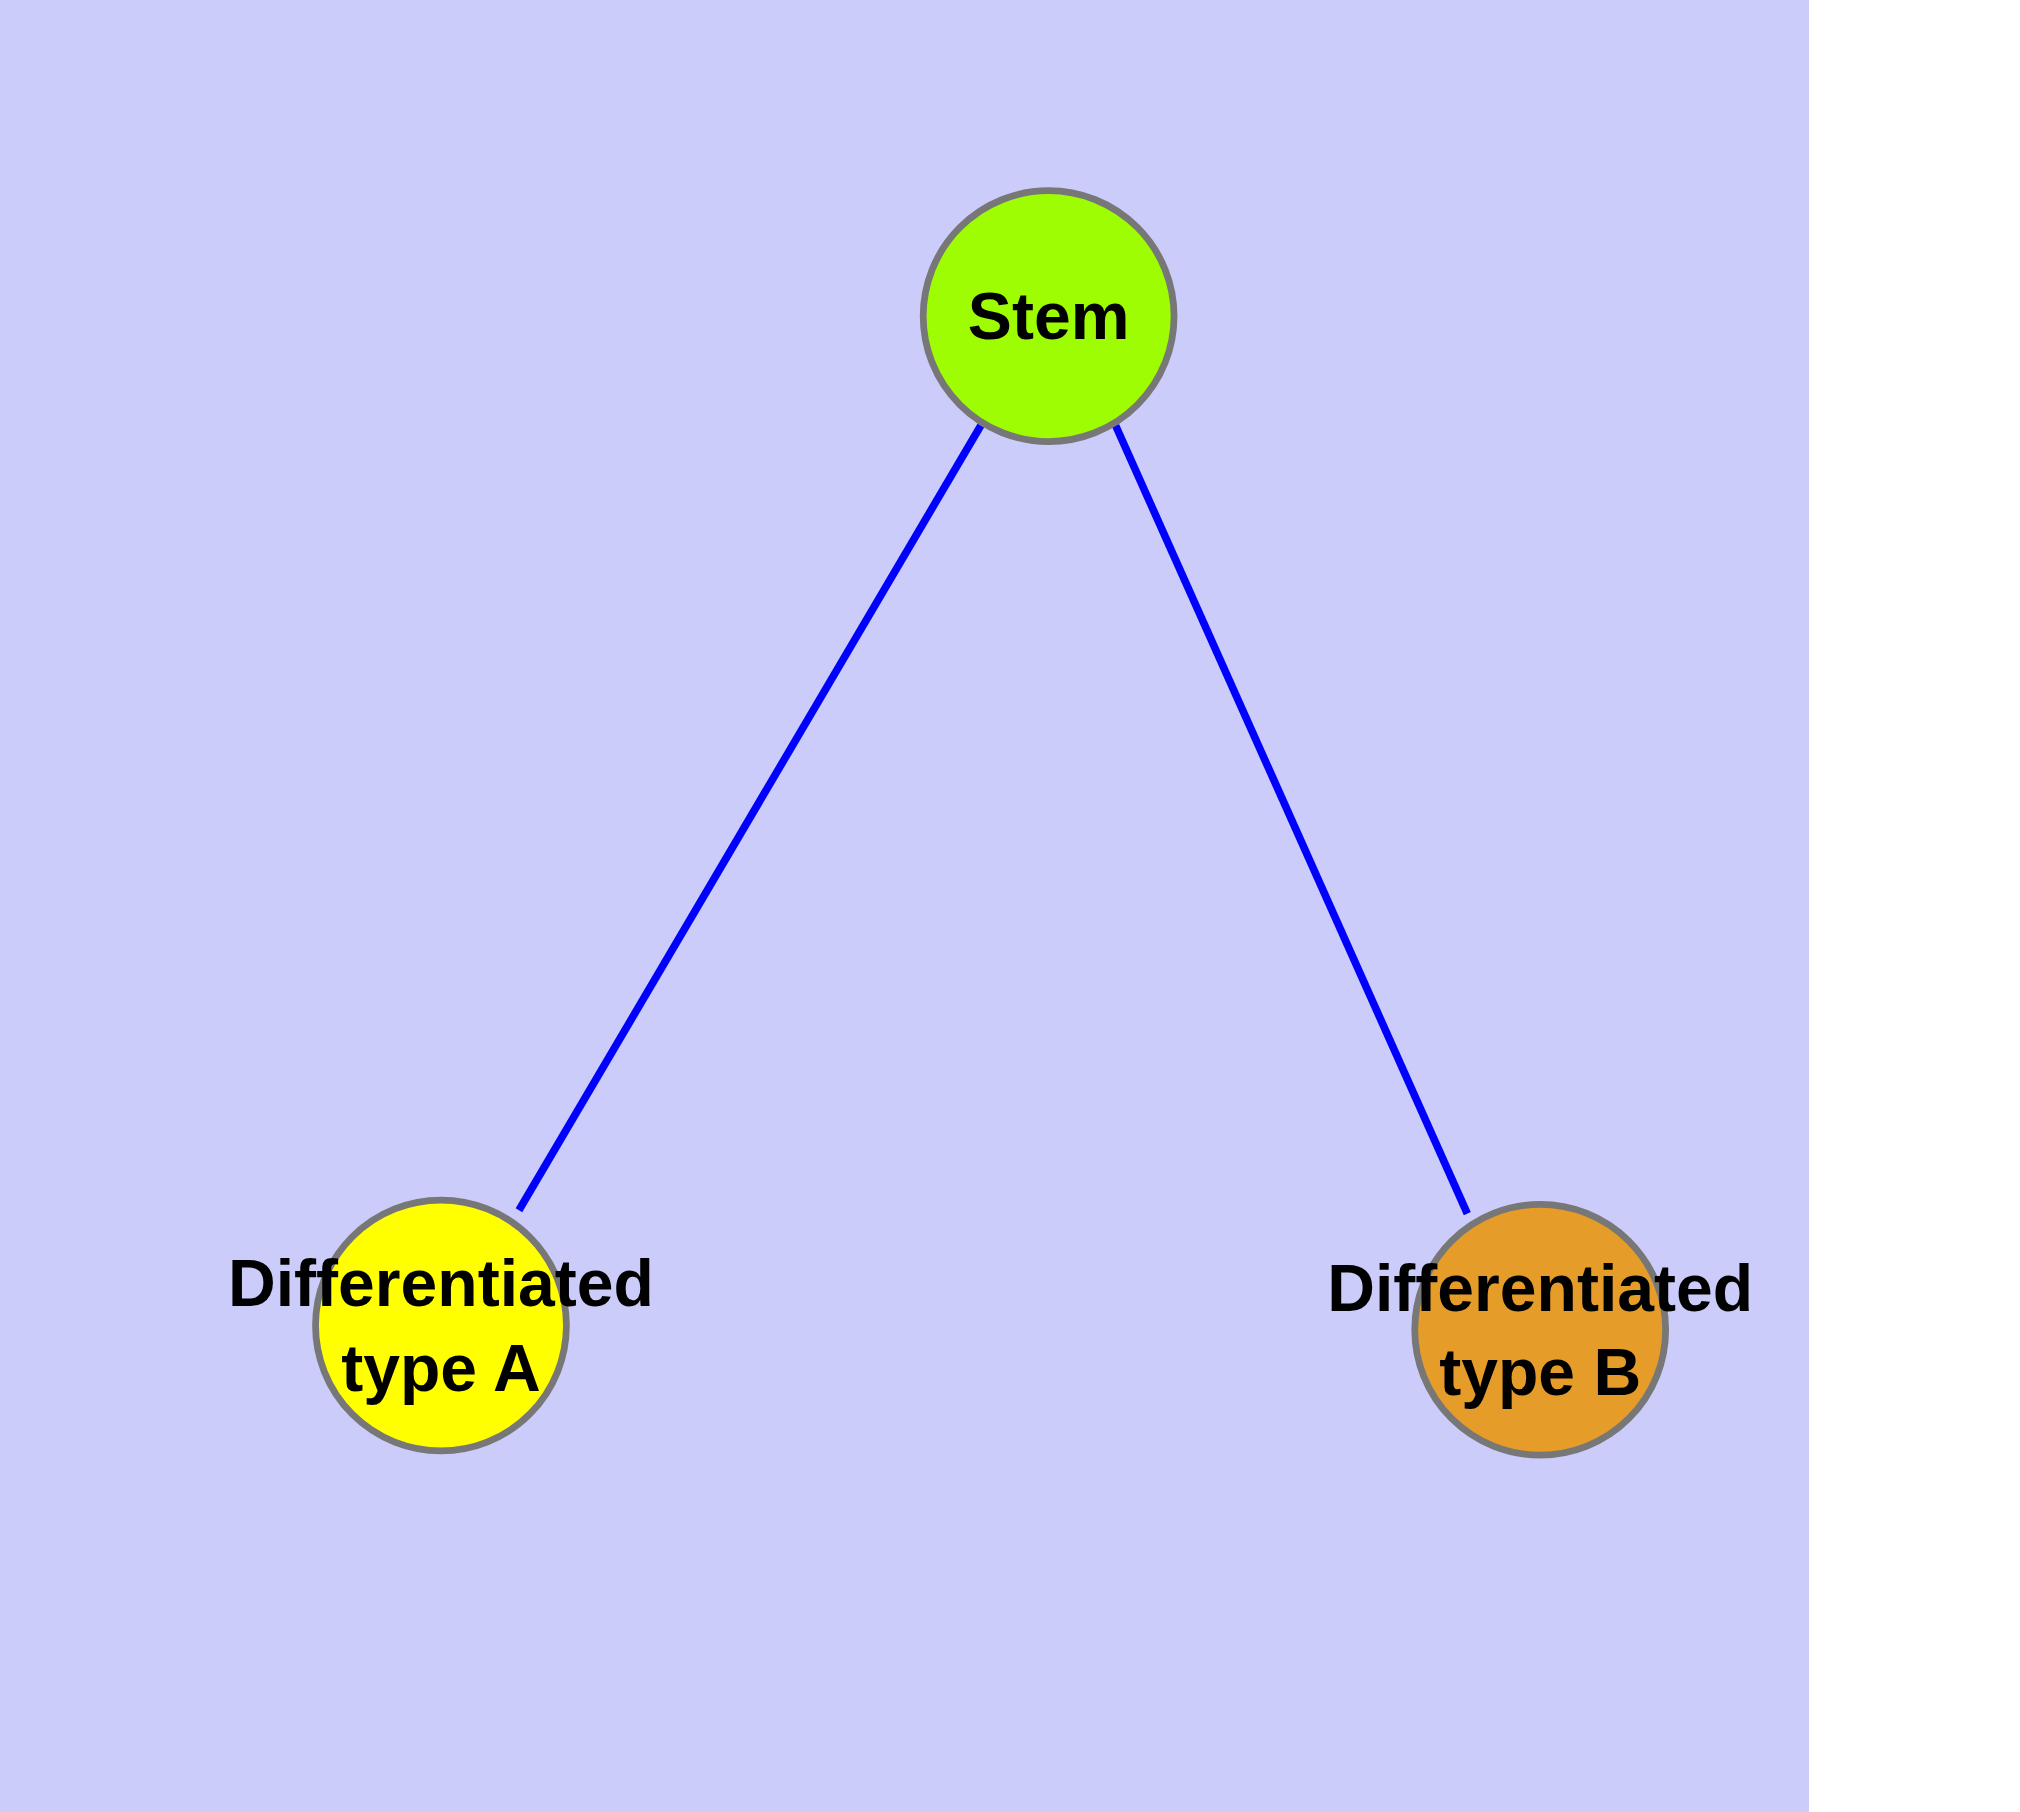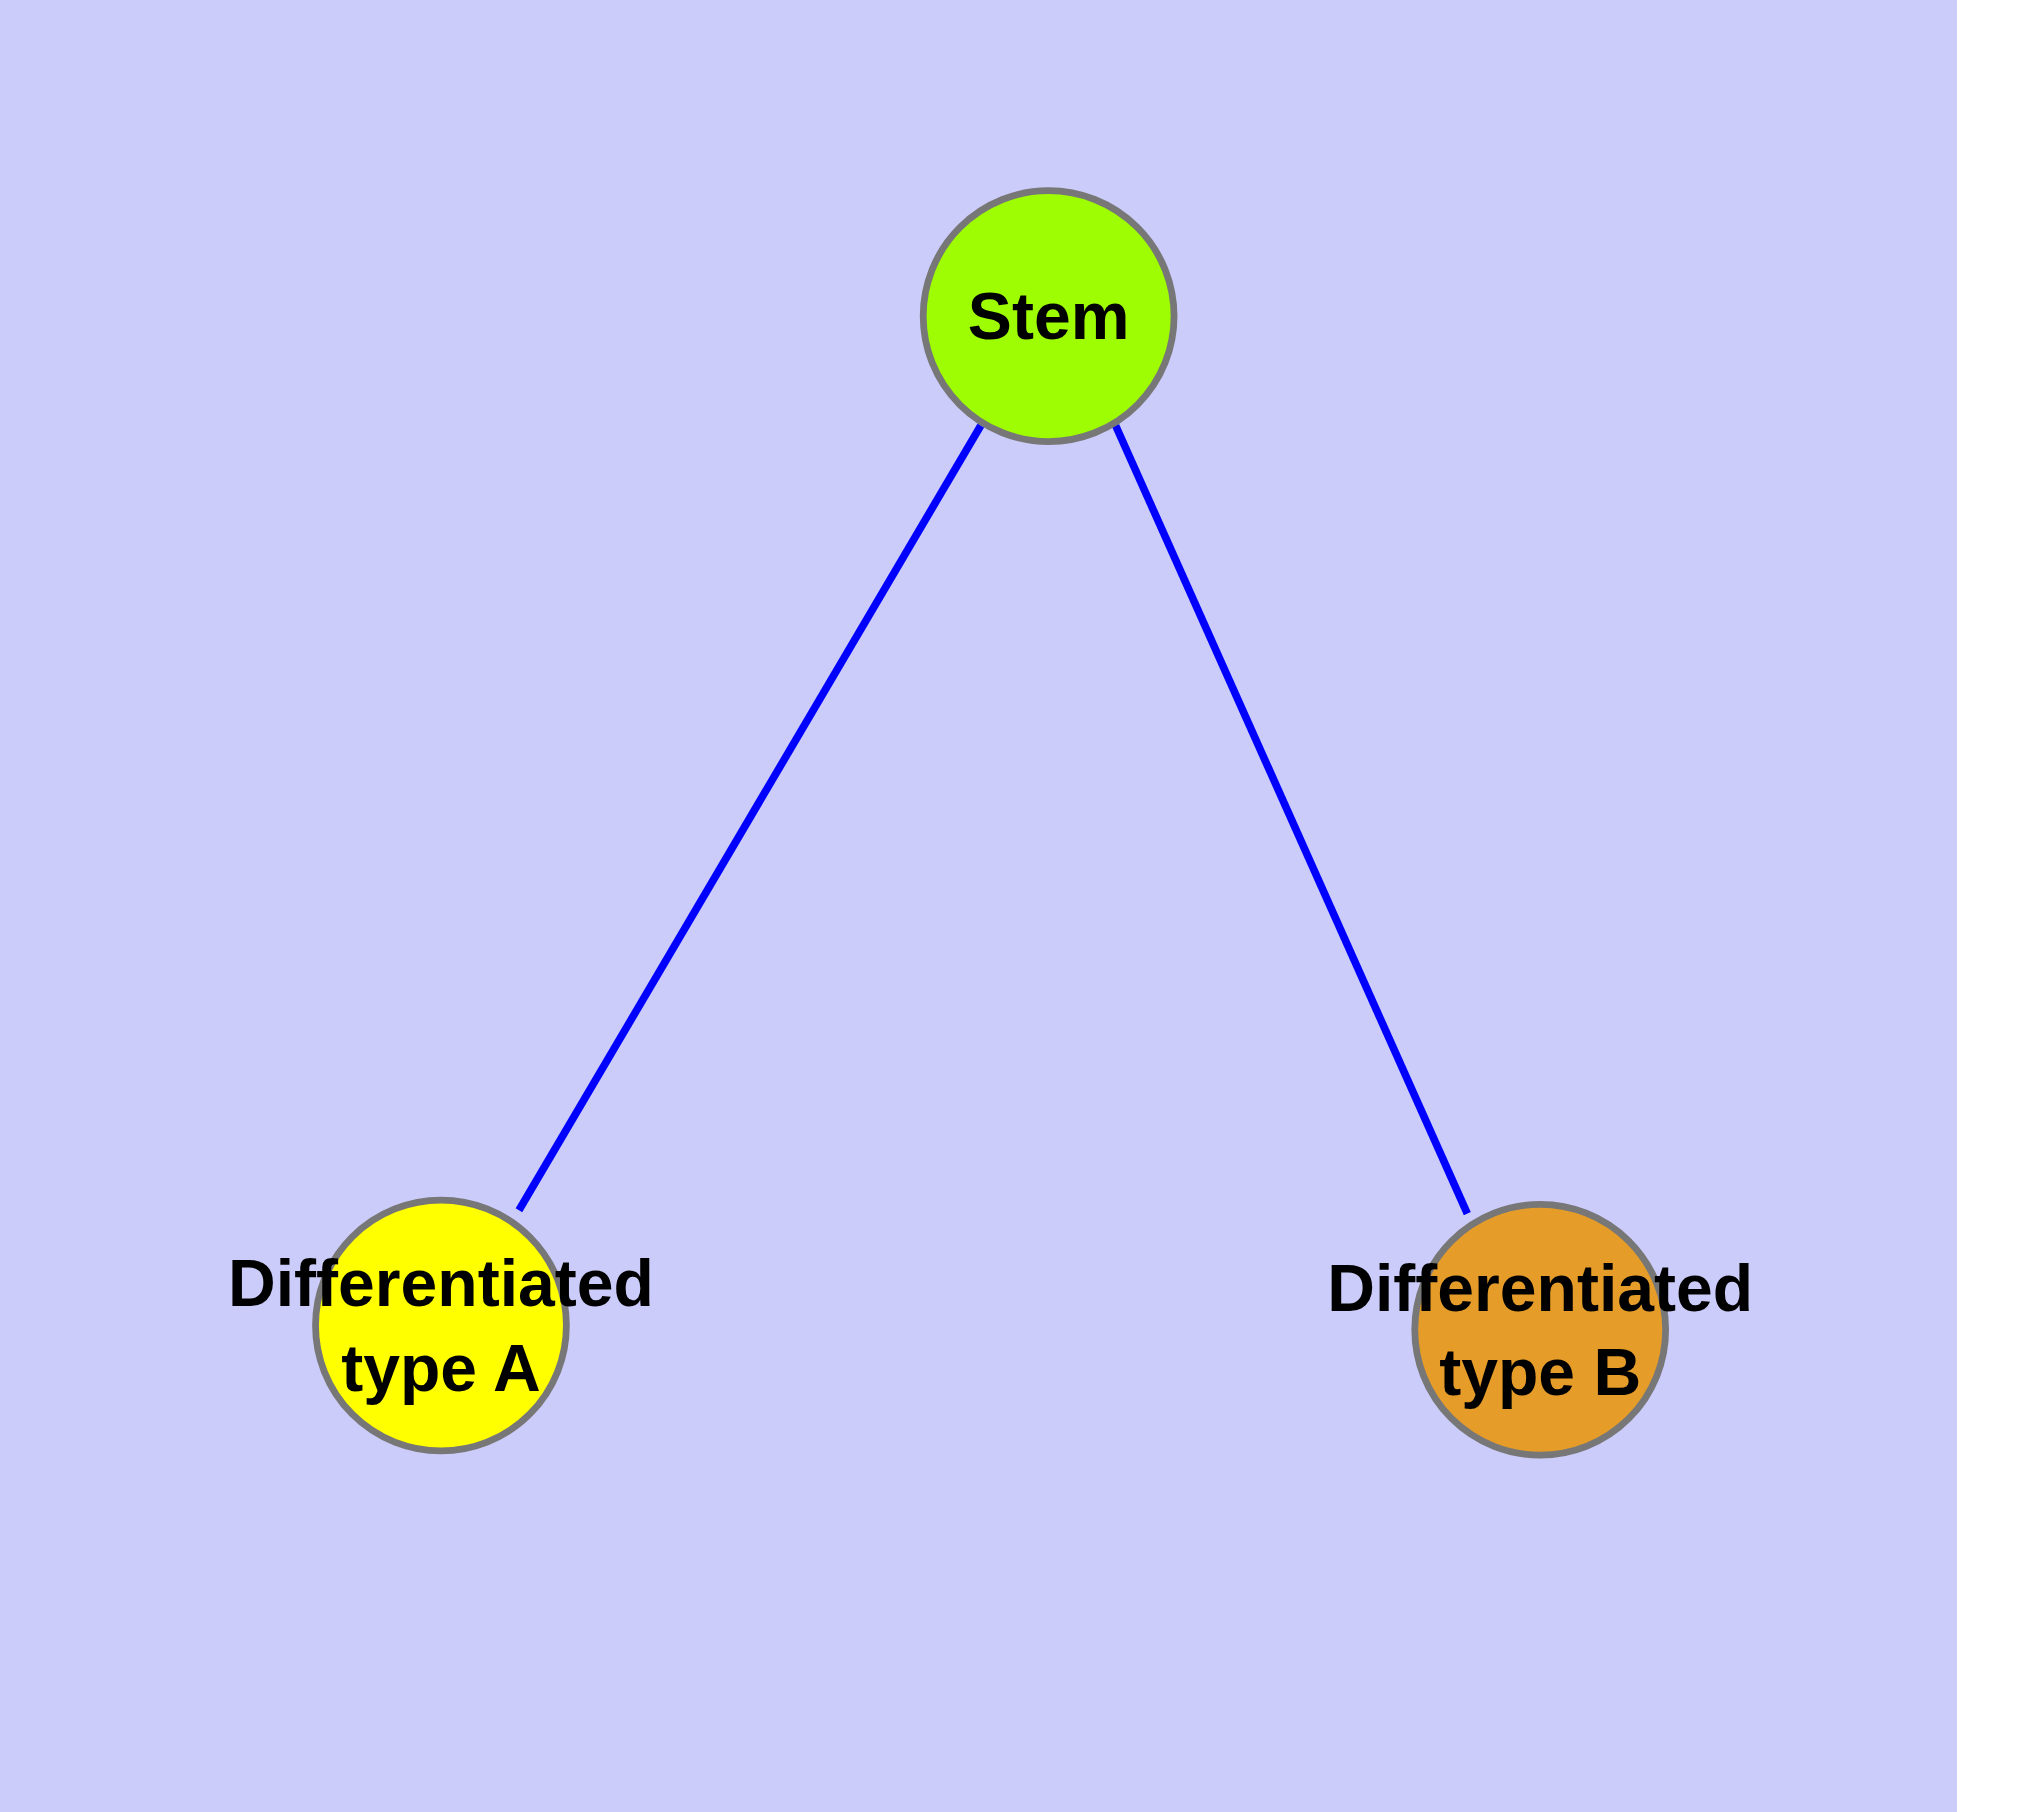--- a/index.html
+++ b/index.html
@@ -41,21 +41,21 @@
   .graph-edge {
     stroke: #0000ff;
     stroke-width: 9;
     stroke-linecap: butt;
     fill: none;
   }
 </style>
 </head>
 <body>
 
-<div id="canvas" style="background: rgb(204, 204, 250); width: 1957px; height: 1812px;">
+<div id="canvas" style="background: rgb(204, 204, 250); width: 1809px; height: 1812px;">
   <svg id="graph-svg" viewBox="0 0 2384 2138" xmlns="http://www.w3.org/2000/svg" style="width: 2021px; height: 1812px;">
 
     <g>
       <line class="graph-edge" x1="1157" y1="502" x2="612" y2="1428" stroke="#0000ff" stroke-width="9"></line>
       <line class="graph-edge" x1="1316" y1="502" x2="1731" y2="1432" stroke="#0000ff" stroke-width="9"></line>
     </g>
 
     <g>
 
       <g>

